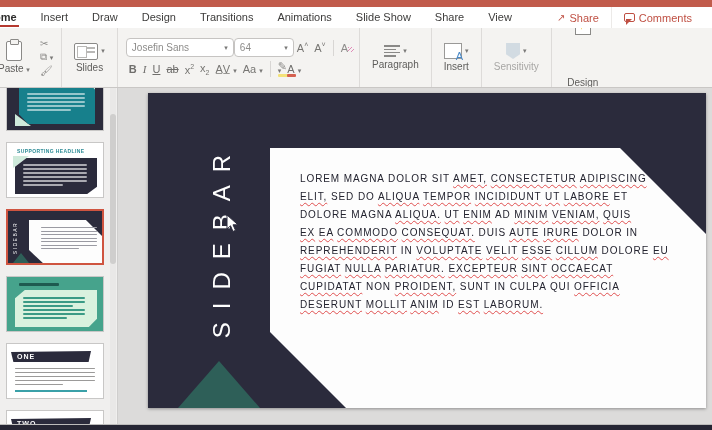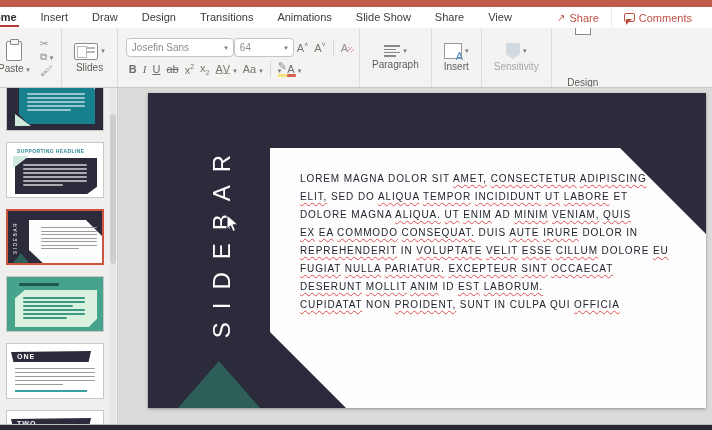--- a/index.html
+++ b/index.html
@@ -320,22 +320,22 @@
       <div class="whitebox"></div>
       <div class="teal-tri"></div>
       <div class="v-title">SIDEBAR</div>
       <div class="bodytext">
           <div class="body-line"><span>LOREM</span> <span>MAGNA</span> <span>DOLOR</span> <span>SIT</span> <span class="misspell">AMET,</span> <span class="misspell">CONSECTETUR</span> <span class="misspell">ADIPISCING</span> </div>
           <div class="body-line"><span class="misspell">ELIT,</span> <span>SED</span> <span>DO</span> <span class="misspell">ALIQUA</span> <span class="misspell">TEMPOR</span> <span class="misspell">INCIDIDUNT</span> <span class="misspell">UT</span> <span class="misspell">LABORE</span> <span>ET</span> </div>
           <div class="body-line"><span>DOLORE</span> <span>MAGNA</span> <span class="misspell">ALIQUA.</span> <span class="misspell">UT</span> <span class="misspell">ENIM</span> <span>AD</span> <span class="misspell">MINIM</span> <span class="misspell">VENIAM,</span> <span class="misspell">QUIS</span> </div>
           <div class="body-line"><span class="misspell">EX</span> <span class="misspell">EA</span> <span class="misspell">COMMODO</span> <span class="misspell">CONSEQUAT.</span> <span>DUIS</span> <span class="misspell">AUTE</span> <span class="misspell">IRURE</span> <span>DOLOR</span> <span>IN</span> </div>
           <div class="body-line"><span class="misspell">REPREHENDERIT</span> <span>IN</span> <span class="misspell">VOLUPTATE</span> <span class="misspell">VELIT</span> <span class="misspell">ESSE</span> <span class="misspell">CILLUM</span> <span>DOLORE</span> <span class="misspell">EU</span> </div>
           <div class="body-line"><span class="misspell">FUGIAT</span> <span class="misspell">NULLA</span> <span class="misspell">PARIATUR.</span> <span class="misspell">EXCEPTEUR</span> <span class="misspell">SINT</span> <span class="misspell">OCCAECAT</span> </div>
+          <div class="body-line"><span class="misspell">CUPIDATAT</span> <span>NON</span> <span class="misspell">PROIDENT,</span> <span>SUNT</span> <span>IN</span> <span>CULPA</span> <span>QUI</span> <span class="misspell">OFFICIA</span> </div>
           <div class="body-line"><span class="misspell">DESERUNT</span> <span class="misspell">MOLLIT</span> <span class="misspell">ANIM</span> <span>ID</span> <span class="misspell">EST</span> <span class="misspell">LABORUM.</span> </div>
-          <div class="body-line"><span class="misspell">CUPIDATAT</span> <span>NON</span> <span class="misspell">PROIDENT,</span> <span>SUNT</span> <span>IN</span> <span>CULPA</span> <span>QUI</span> <span class="misspell">OFFICIA</span> </div>
         </div>
       <svg class="cursor" viewBox="0 0 13 18">
         <polygon points="1,0 1,14 4.5,10.8 7,16.5 9.5,15.3 7,9.8 12,9.8" fill="#ffffff" stroke="#2b2b3c" stroke-width="1"></polygon>
       </svg>
     </div>
   </div>
 
   <div class="bottombar"></div>
 </div>
 

